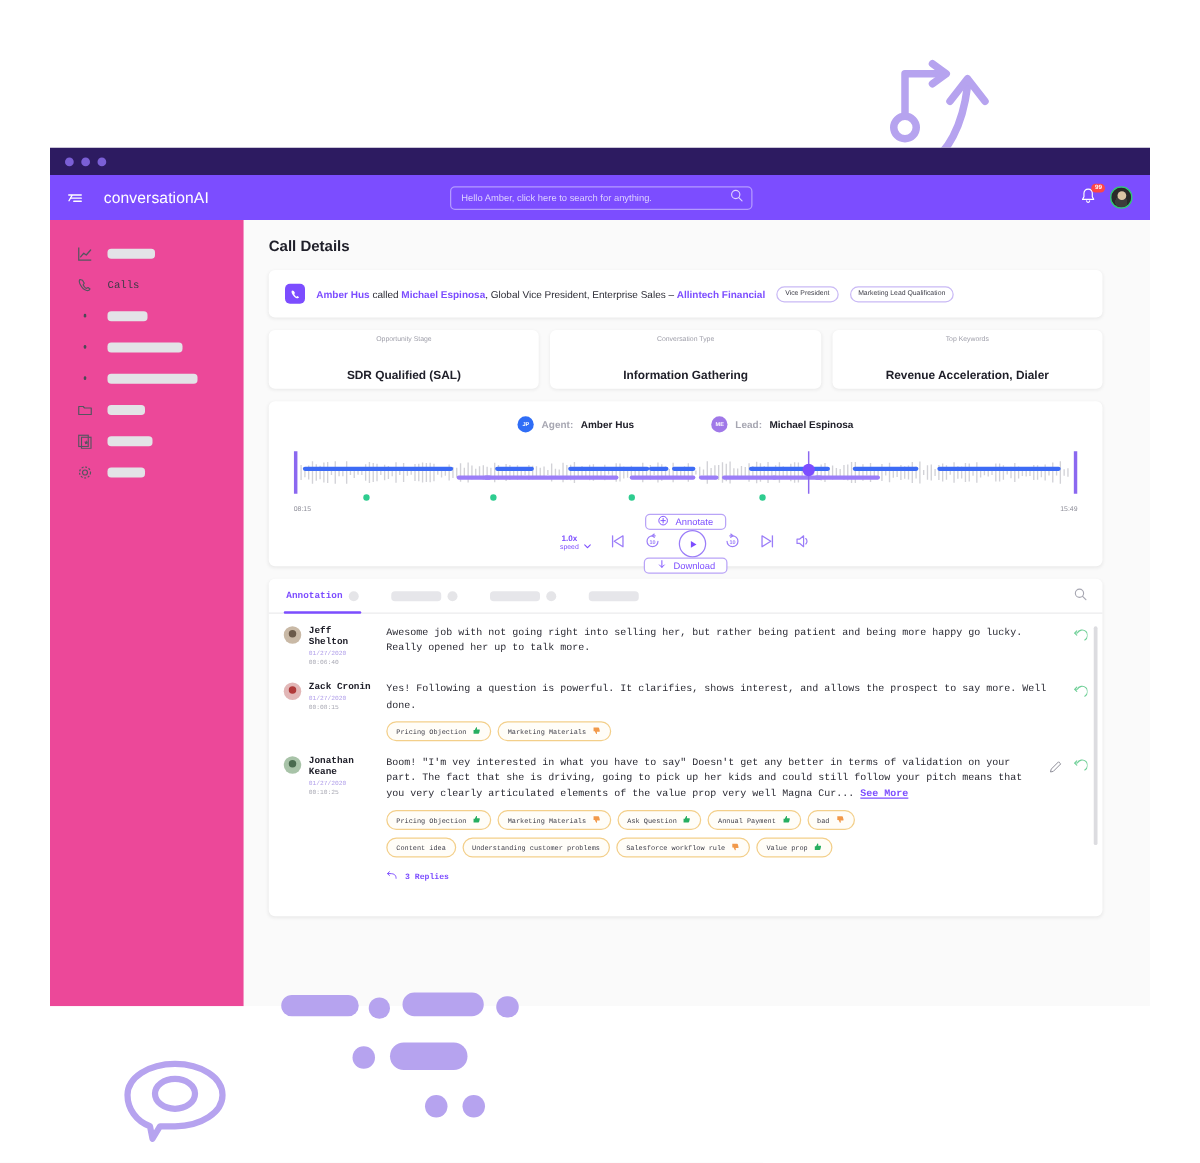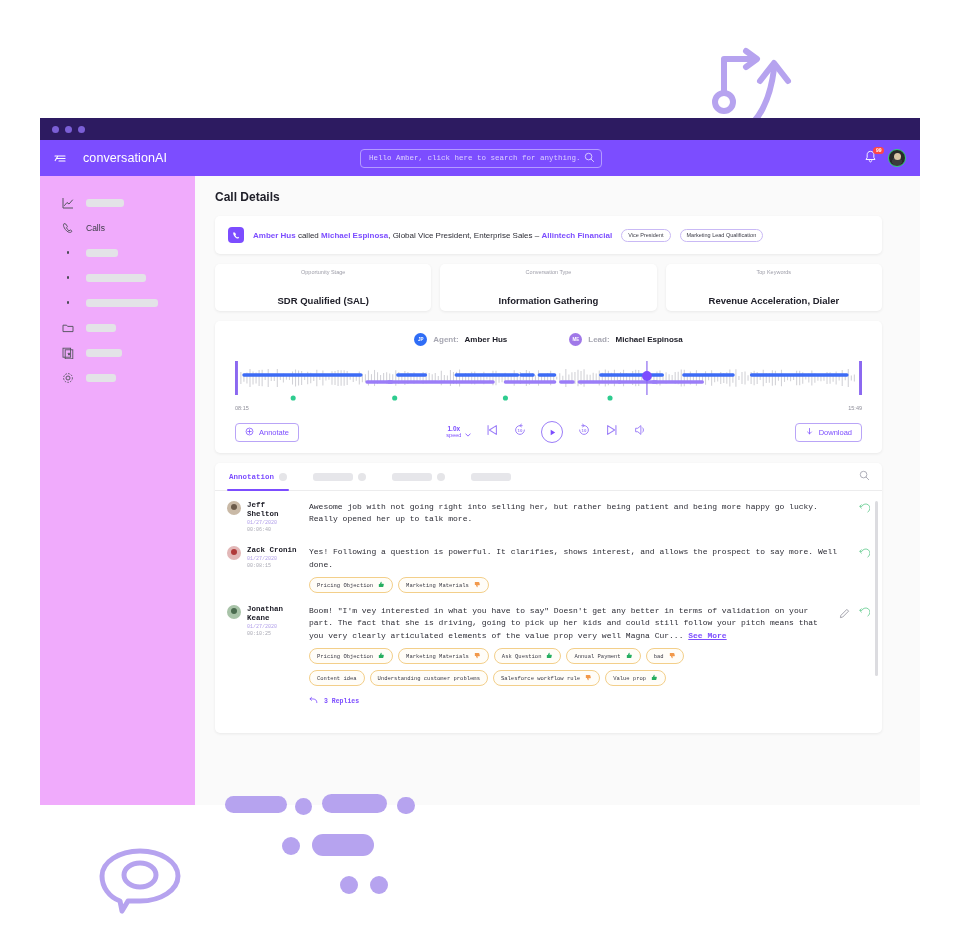--- a/index.html
+++ b/index.html
@@ -38,21 +38,21 @@
   .brand { display: flex; align-items: center; gap: 16px; color: #fff; font-size: 12.5px; letter-spacing: .1px; }
   .brand-mark { width: 13px; height: 11px; }
   .search-wrap { position: absolute; left: 320px; width: 242px; }
   .search-box {
     height: 19px; border: 1px solid #b49bff; border-radius: 4px;
     background: transparent; display: flex; align-items: center;
     padding: 0 6px 0 8px;
   }
   .search-box input {
     flex: 1; border: none; outline: none; background: transparent;
-    color: #e3d8ff; font-size: 7.5px; font-family: Liberation Mono, monospace;
+    color: #e3d8ff; font-size: 7.5px; font-family: Liberation Sans, sans-serif;
   }
   .search-box input::placeholder { color: #ddd1ff; }
   .appbar-right { margin-left: auto; display: flex; align-items: center; gap: 10px; }
   .bell-wrap { position: relative; width: 14px; height: 16px; }
   .badge {
     position: absolute; right: -6px; top: -3px;
     background: #ff4545; color: #fff; font-size: 5px;
     border-radius: 6px; padding: 1px 2.5px; line-height: 1; font-weight: bold;
   }
   .avatar-hd {
@@ -63,21 +63,21 @@
   .avatar-hd::after {
     content: ""; position: absolute; left: 50%; top: 18%;
     width: 7px; height: 7px; margin-left: -3.5px; border-radius: 50%;
     background: #d9c5a5;
   }
 
   
   .body-split { display: flex; height: 629px; }
 
   
-  .sidebar { width: 155px; background: #f0abfc; padding-top: 14px; flex-shrink: 0; }
+  .sidebar { width: 155px; background: #ec4899; padding-top: 14px; flex-shrink: 0; font-family: Liberation Mono, monospace; }
   .nav-item {
     display: flex; align-items: center; gap: 12px;
     height: 25px; padding: 0 10px 0 16px; margin: 0 6px;
     border-radius: 5px; font-size: 8.5px; color: #3b3b46;
   }
   .nav-item.active { background: #ebe9f0; font-weight: bold; }
   .nav-icon { width: 12px; height: 12px; flex-shrink: 0; color: #55555f; }
   .nav-bullet { width: 12px; display: flex; justify-content: center; flex-shrink: 0; }
   .nav-bullet i { width: 2.5px; height: 2.5px; border-radius: 50%; background: #4a4a55; display: block; }
   .blur-label { height: 8px; border-radius: 3px; background: #e3e3e7; }
@@ -113,21 +113,21 @@
   .speaker { display: flex; align-items: center; gap: 6px; font-size: 8px; }
   .sp-av { width: 13px; height: 13px; border-radius: 50%; color: #fff; font-size: 4.5px;
            display: flex; align-items: center; justify-content: center; font-weight: bold; }
   .sp-role { color: #a7a7b2; font-weight: bold; }
   .sp-name { color: #20202a; font-weight: bold; }
 
   .wave-wrap { position: relative; height: 44px; margin: 0 8px; }
   .wave-svg { width: 100%; height: 44px; display: block; }
   .times { display: flex; justify-content: space-between; margin: 2px 8px 0; font-size: 5.5px; color: #8e8e99; }
 
-  .controls { display: flex; align-items: center; height: 42px; padding: 0 8px; }
+  .controls { display: flex; align-items: center; height: 42px; padding: 0 8px; flex-direction: column; }
   .btn-outline {
     border: 1px solid #b9a4f7; border-radius: 4px; color: #7c4dff;
     font-size: 7.5px; height: 19px; padding: 0 9px;
     display: flex; align-items: center; gap: 5px; background: #fff;
   }
   .center-ctrls { margin: 0 auto; display: flex; align-items: center; gap: 14px; }
   .speed { display: flex; align-items: center; gap: 4px; color: #7c4dff; }
   .speed-txt { line-height: 1.05; text-align: center; }
   .speed-x { font-size: 6.5px; font-weight: bold; }
   .speed-s { font-size: 5.5px; }

